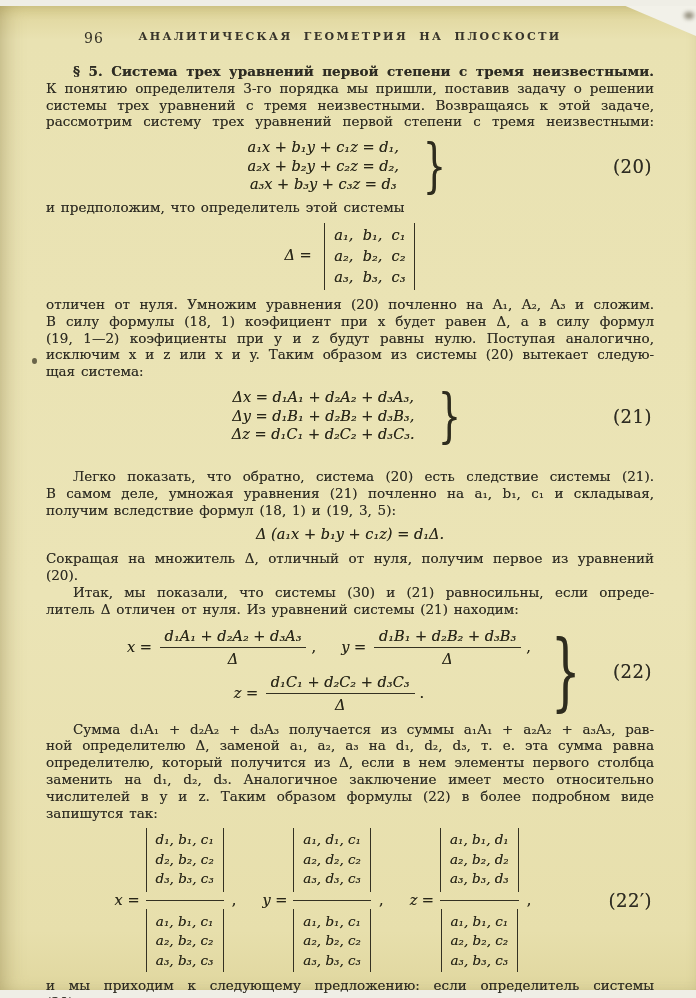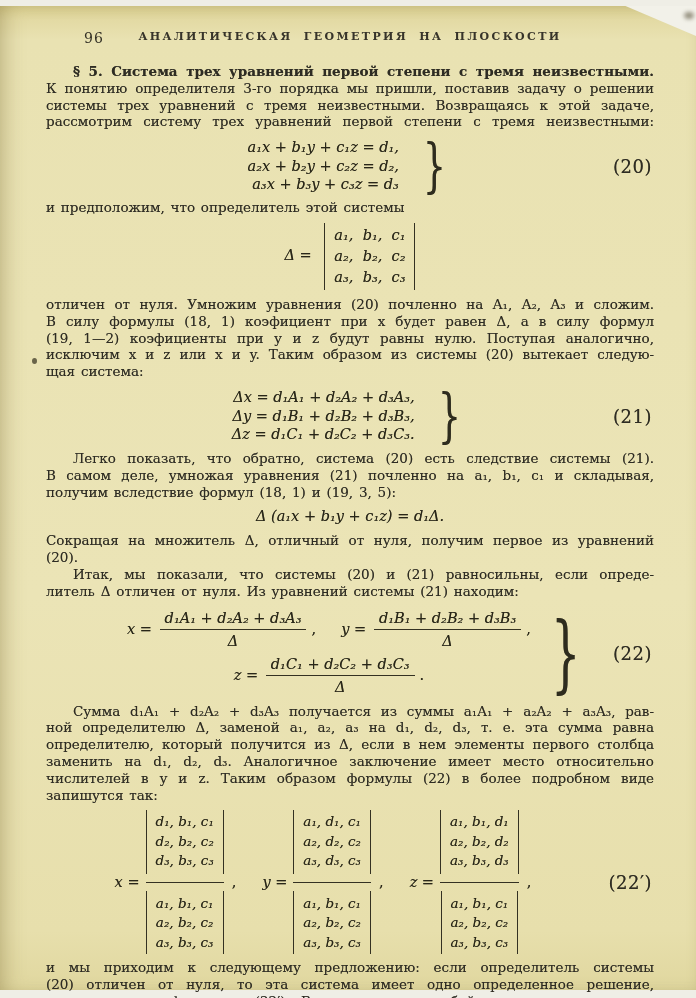--- a/index.html
+++ b/index.html
@@ -20,21 +20,21 @@
   
   .para{font-size:13.5px;line-height:16.8px;word-spacing:1.5px;
     text-shadow:0 0 .5px rgba(46,44,35,.55);}
   .ln{text-align:justify;text-align-last:justify;}
   .ln.last{text-align-last:left;}
   .ln.indent{text-indent:27px;}
   .bold{font-weight:bold;}
   
   .eq{position:relative;text-align:center;font-style:italic;font-size:14.5px;
     color:#282618;text-shadow:0 0 .5px rgba(40,38,24,.6);}
-  .eq-lines{display:inline-block;text-align:right;line-height:18.5px;vertical-align:middle;}
+  .eq-lines{display:inline-block;text-align:center;line-height:18.5px;vertical-align:middle;}
   .brace{display:inline-block;font-style:normal;font-weight:normal;color:#2e2c1e;
     transform:scale(.62,1);transform-origin:center;vertical-align:middle;margin-left:12px;}
   .b3{font-size:58px;line-height:56px;}
   .b22{font-size:84px;line-height:80px;position:absolute;right:62px;top:50%;transform:translateY(-50%) scale(.55,1);}
   .eqnum{position:absolute;right:2px;top:50%;transform:translateY(-50%);
     font-style:normal;font-size:18px;letter-spacing:.5px;color:#2e2c23;}
   
   .det{display:inline-block;border-left:1.2px solid #343122;border-right:1.2px solid #343122;
     padding:2px 9px;vertical-align:middle;}
   .det-row{display:block;white-space:pre;line-height:21px;text-align:left;}
@@ -97,21 +97,21 @@
     </div>
 
     <div class="para">
       <div class="ln">отличен от нуля. Умножим уравнения (20) почленно на A₁, A₂, A₃ и сложим.</div>
       <div class="ln">В силу формулы (18, 1) коэфициент при x будет равен Δ, а в силу формул</div>
       <div class="ln">(19, 1—2) коэфициенты при y и z будут равны нулю. Поступая аналогично,</div>
       <div class="ln">исключим x и z или x и y. Таким образом из системы (20) вытекает следую-</div>
       <div class="ln last">щая система:</div>
     </div>
 
-    <div class="eq" style="margin:8px 0 6px;">
+    <div class="eq" style="margin:8px 0 24px;">
       <div class="eq-lines">
         <div>Δx = d₁A₁ + d₂A₂ + d₃A₃,</div>
         <div>Δy = d₁B₁ + d₂B₂ + d₃B₃,</div>
         <div>Δz = d₁C₁ + d₂C₂ + d₃C₃.</div>
       </div>
       <span class="brace b3">}</span>
       <span class="eqnum">(21)</span>
     </div>
 
     <div class="para">
@@ -122,21 +122,21 @@
 
     <div class="eq" style="margin:8px 0;">
       <span>Δ (a₁x + b₁y + c₁z) = d₁Δ.</span>
     </div>
 
     <div class="para">
       <div class="ln">Сокращая на множитель Δ, отличный от нуля, получим первое из уравнений (20).</div>
     </div>
 
     <div class="para">
-      <div class="ln indent">Итак, мы показали, что системы (20) и (21) равносильны, если опреде-</div>
+      <div class="ln indent">Итак, мы показали, что системы (30) и (21) равносильны, если опреде-</div>
       <div class="ln last">литель Δ отличен от нуля. Из уравнений системы (21) находим:</div>
     </div>
 
     <div class="eq" style="margin:9px 0 6px;padding-right:40px;">
       <div class="eq-lines" style="text-align:center;">
         <div style="margin-bottom:4px;">
           <span class="lhs">x =</span>
           <span class="frac">
             <span class="num">d₁A₁ + d₂A₂ + d₃A₃</span>
             <span class="den">Δ</span>

